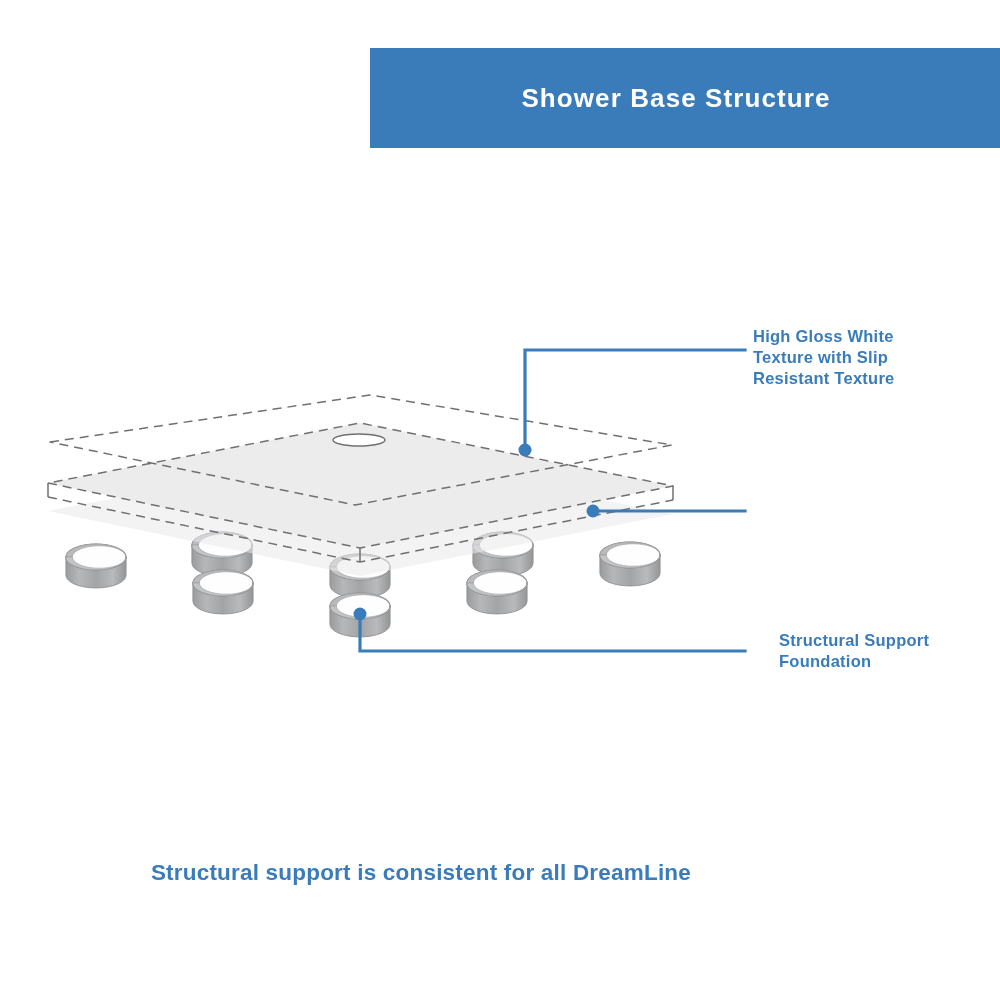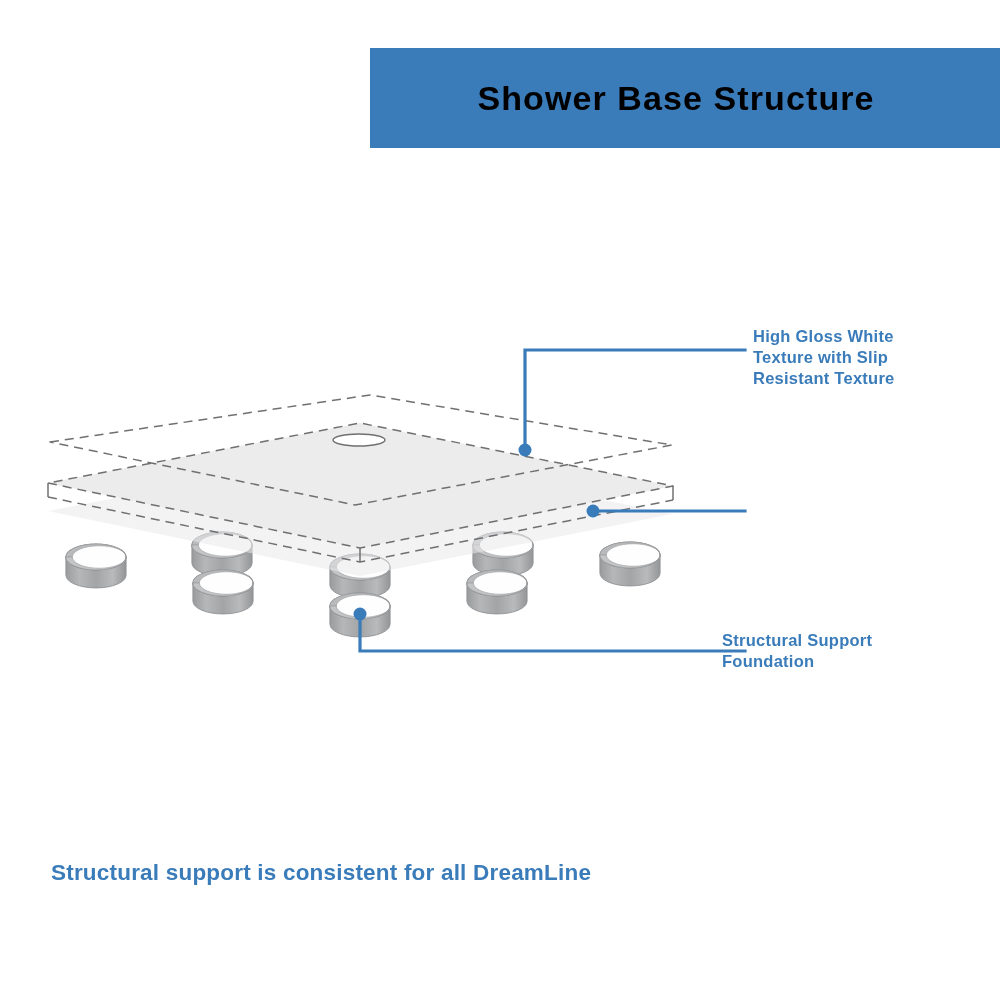--- a/index.html
+++ b/index.html
@@ -31,60 +31,60 @@
     width: 630px;
     height: 100px;
     background: #3a7cba;
     display: flex;
     align-items: center;
     justify-content: center;
     box-sizing: border-box;
     padding-right: 18px;
   }
   .banner-title {
-    color: #000000;
+    color: #ffffff;
     font-family: "Liberation Sans", sans-serif;
     font-weight: bold;
-    font-size: 34px;
+    font-size: 26px;
     letter-spacing: 1.1px;
     white-space: nowrap;
     line-height: 1;
   }
 
   
   .callout {
     position: absolute;
     color: #3a7cba;
     font-family: "Liberation Sans", sans-serif;
     font-weight: bold;
     font-size: 16.5px;
     line-height: 21px;
     letter-spacing: 0.25px;
     white-space: nowrap;
   }
   .callout .cl-line { display: block; }
 
   #callout-acrylic   { left: 753px; top: 320px; margin-top: 6px; }
   #callout-fiberglass{ left: 753px; top: 489px; }
-  #callout-support   { left: 722px; top: 630px; }
+  #callout-support   { left: 779px; top: 630px; }
 
   
   .caption {
     position: absolute;
     left: 51px;
     top: 856px;
     width: 640px;
     color: #3a7cba;
     font-family: "Liberation Sans", sans-serif;
     font-weight: bold;
     font-size: 22.5px;
     line-height: 33px;
     letter-spacing: 0.2px;
   }
-  .caption .cp-line { display: block; white-space: nowrap; }
+  .caption .cp-line { display: block; white-space: nowrap; text-align: right; }
 
   
   #diagram {
     position: absolute;
     left: 0;
     top: 0;
     width: 1000px;
     height: 1000px;
     pointer-events: none;
   }

